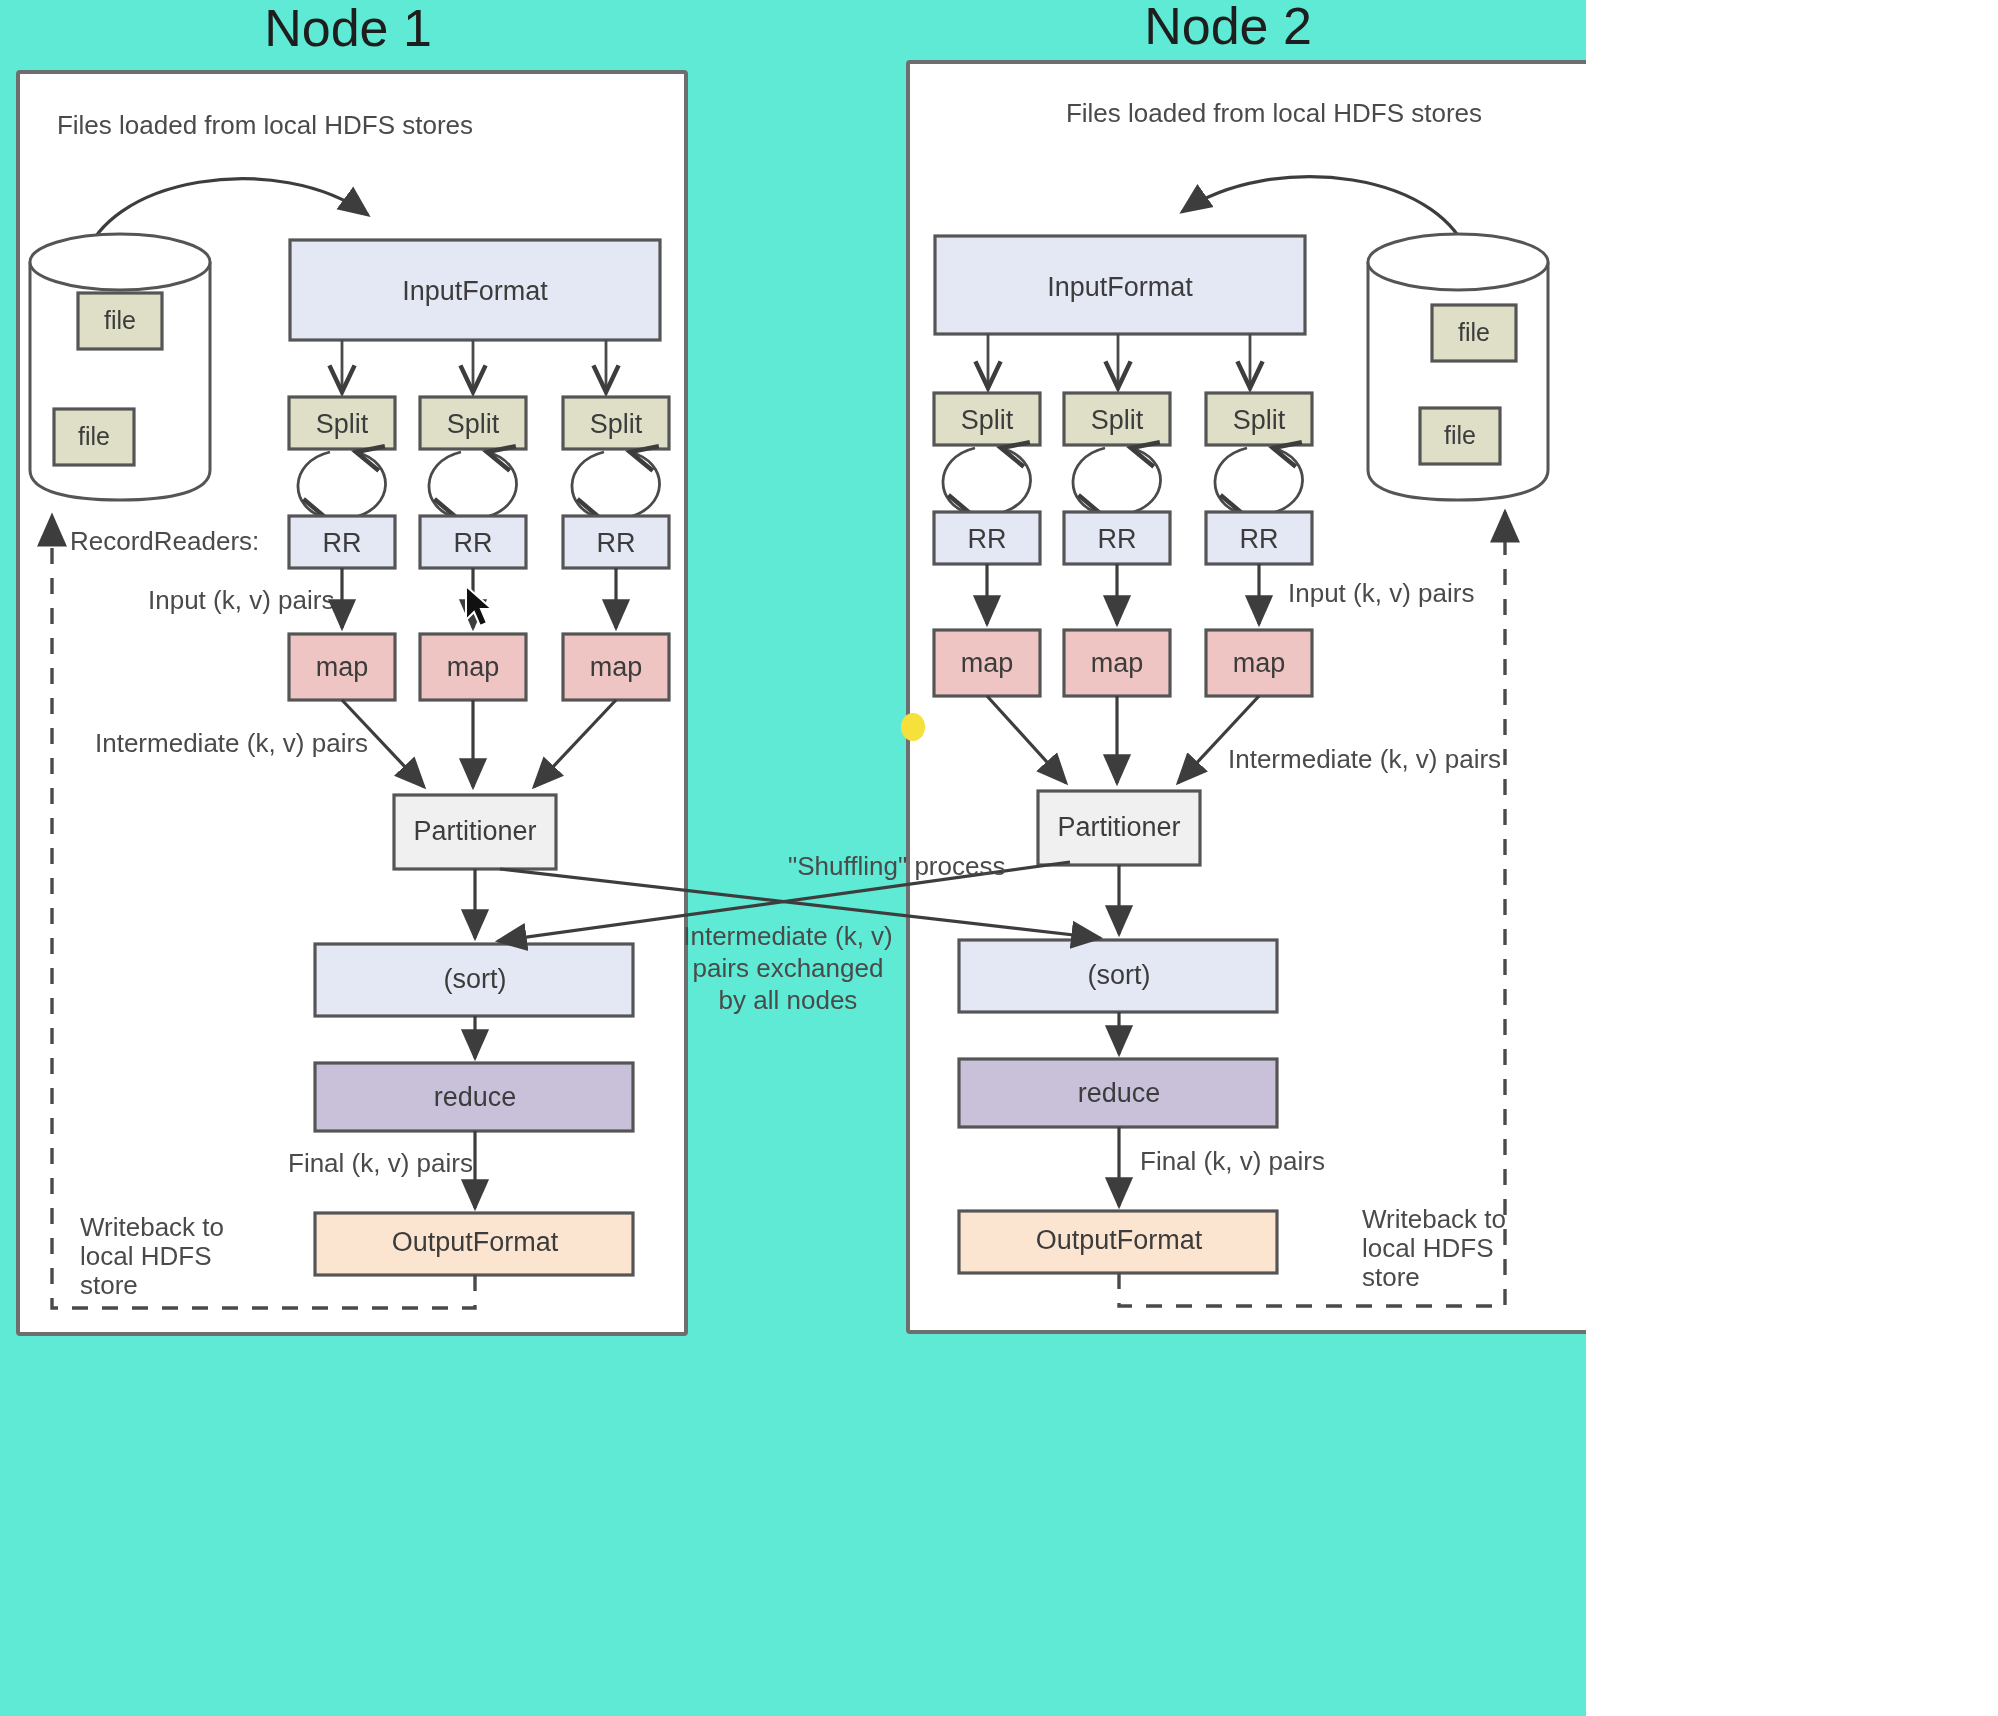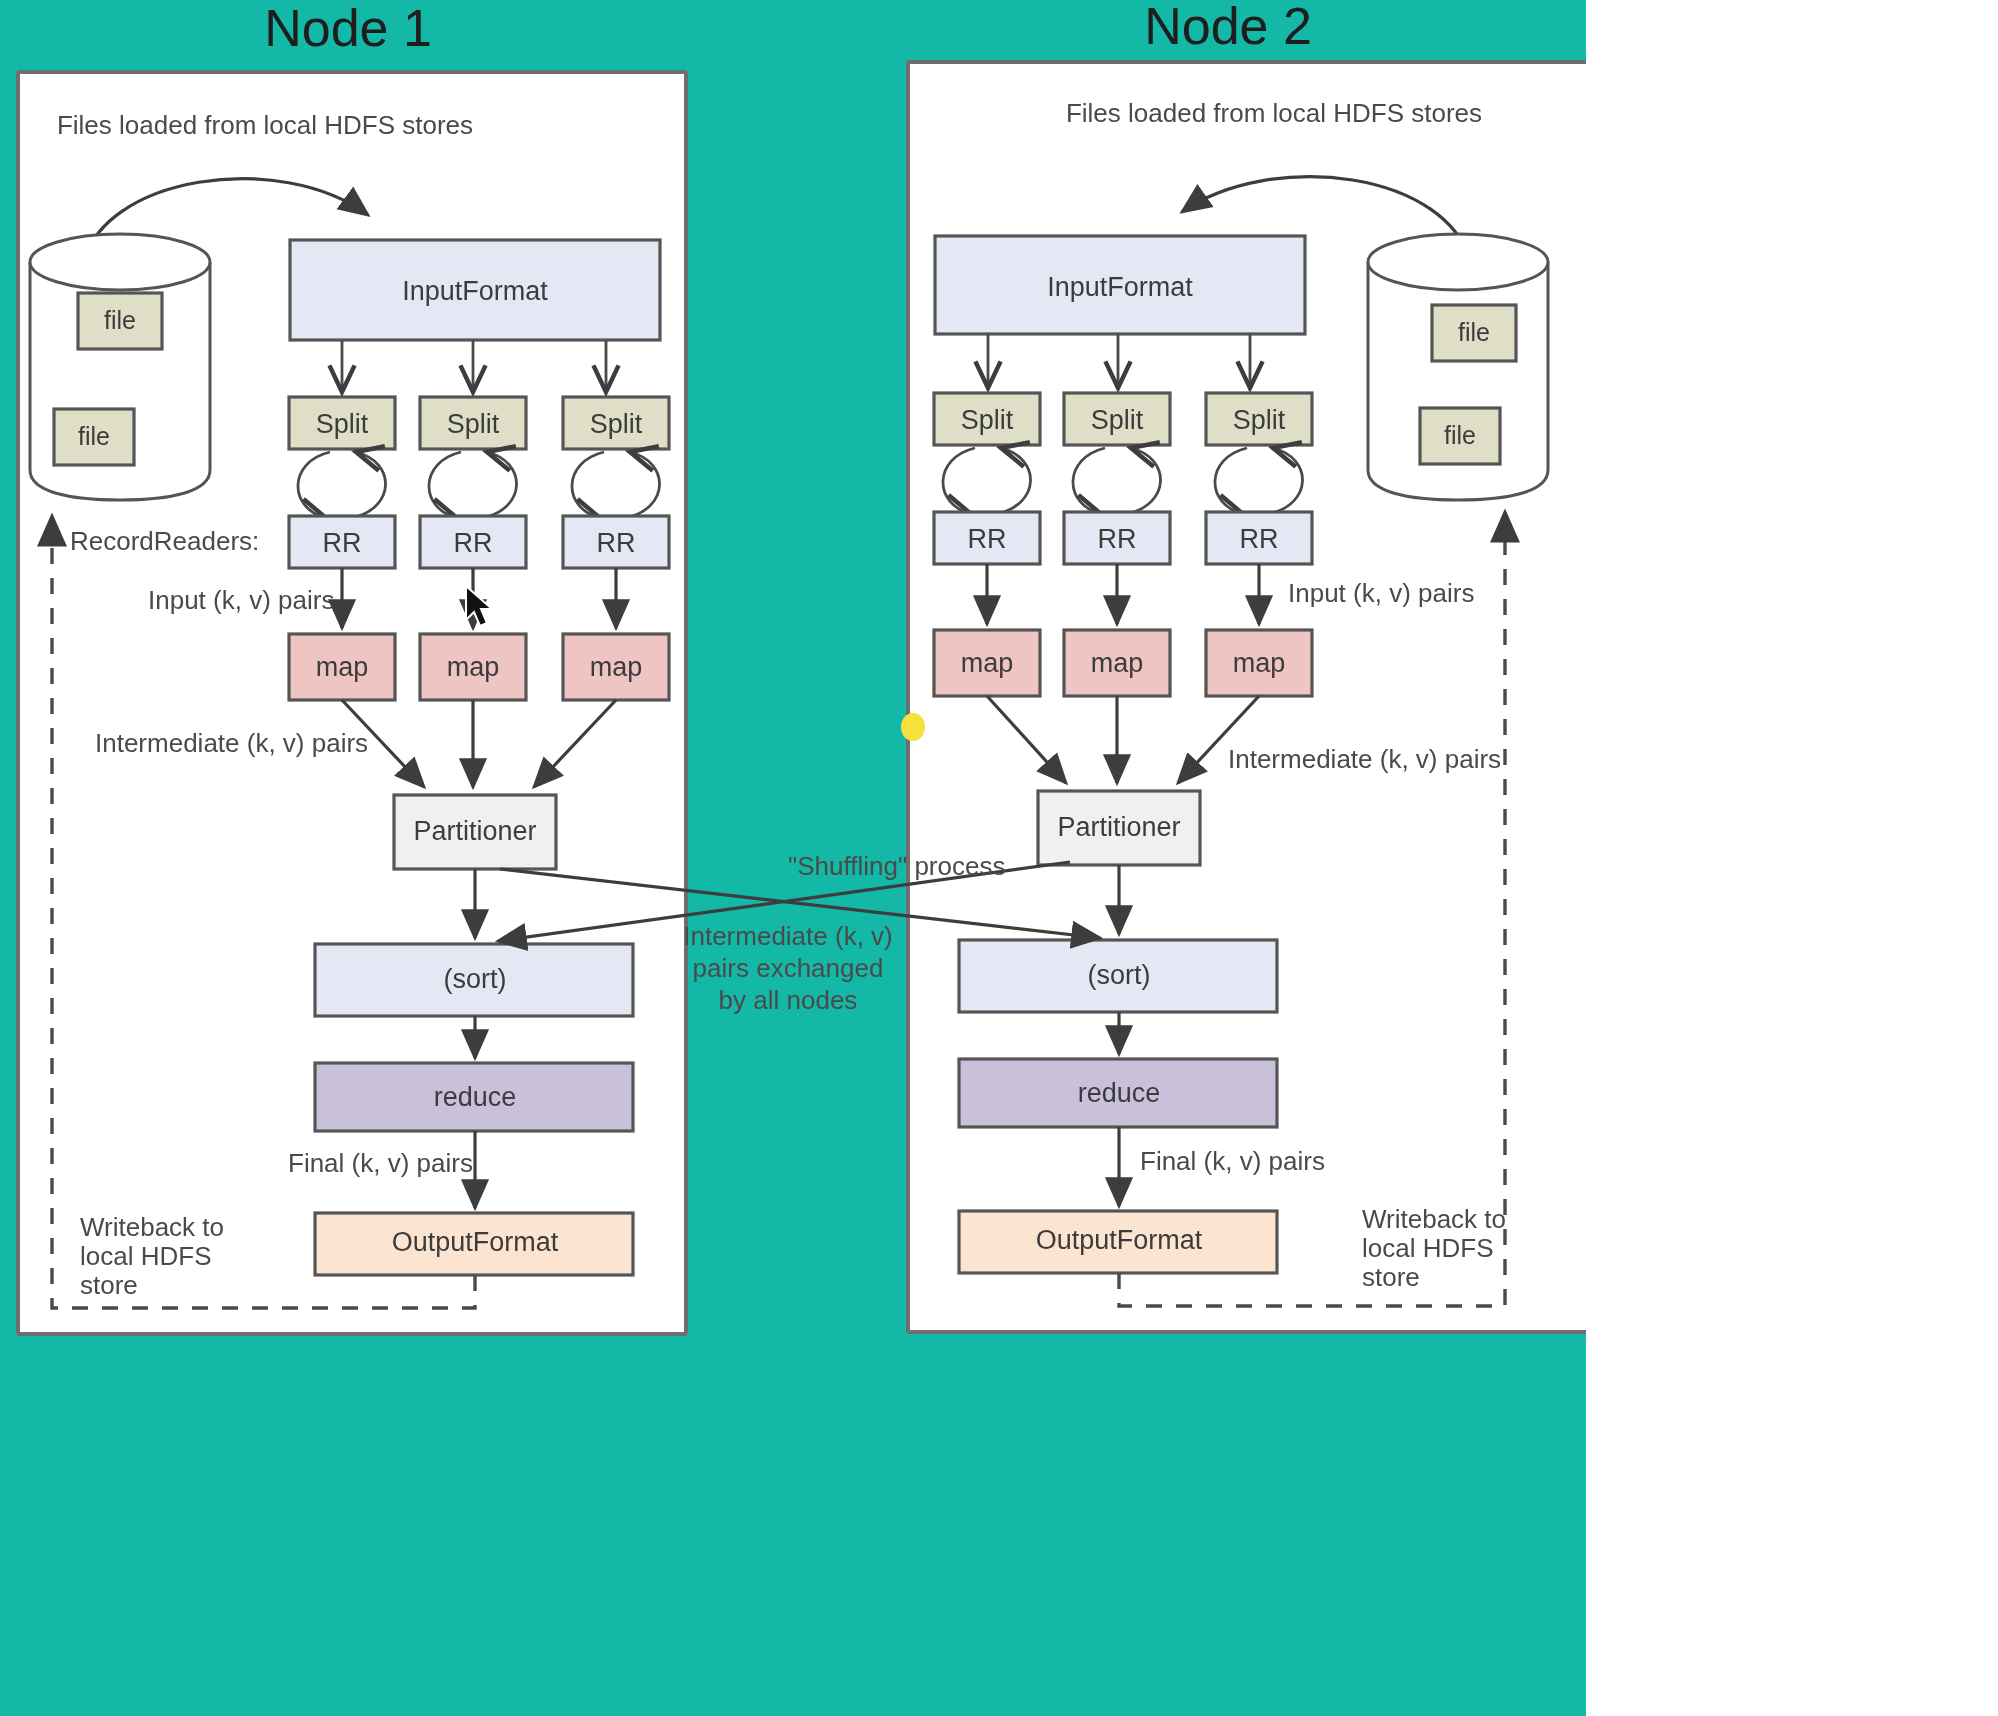--- a/index.html
+++ b/index.html
@@ -8,21 +8,21 @@
     padding: 0;
     background: #ffffff;
   }
   body {
     font-family: "Liberation Sans", sans-serif;
   }
   #stage {
     position: relative;
     width: 1586px;
     height: 1716px;
-    background: #14b8a6;
+    background: #5eead4;
     overflow: hidden;
   }
   svg.diagram {
     position: absolute;
     left: 0;
     top: 0;
     width: 1998px;
     height: 1716px;
     display: block;
   }

